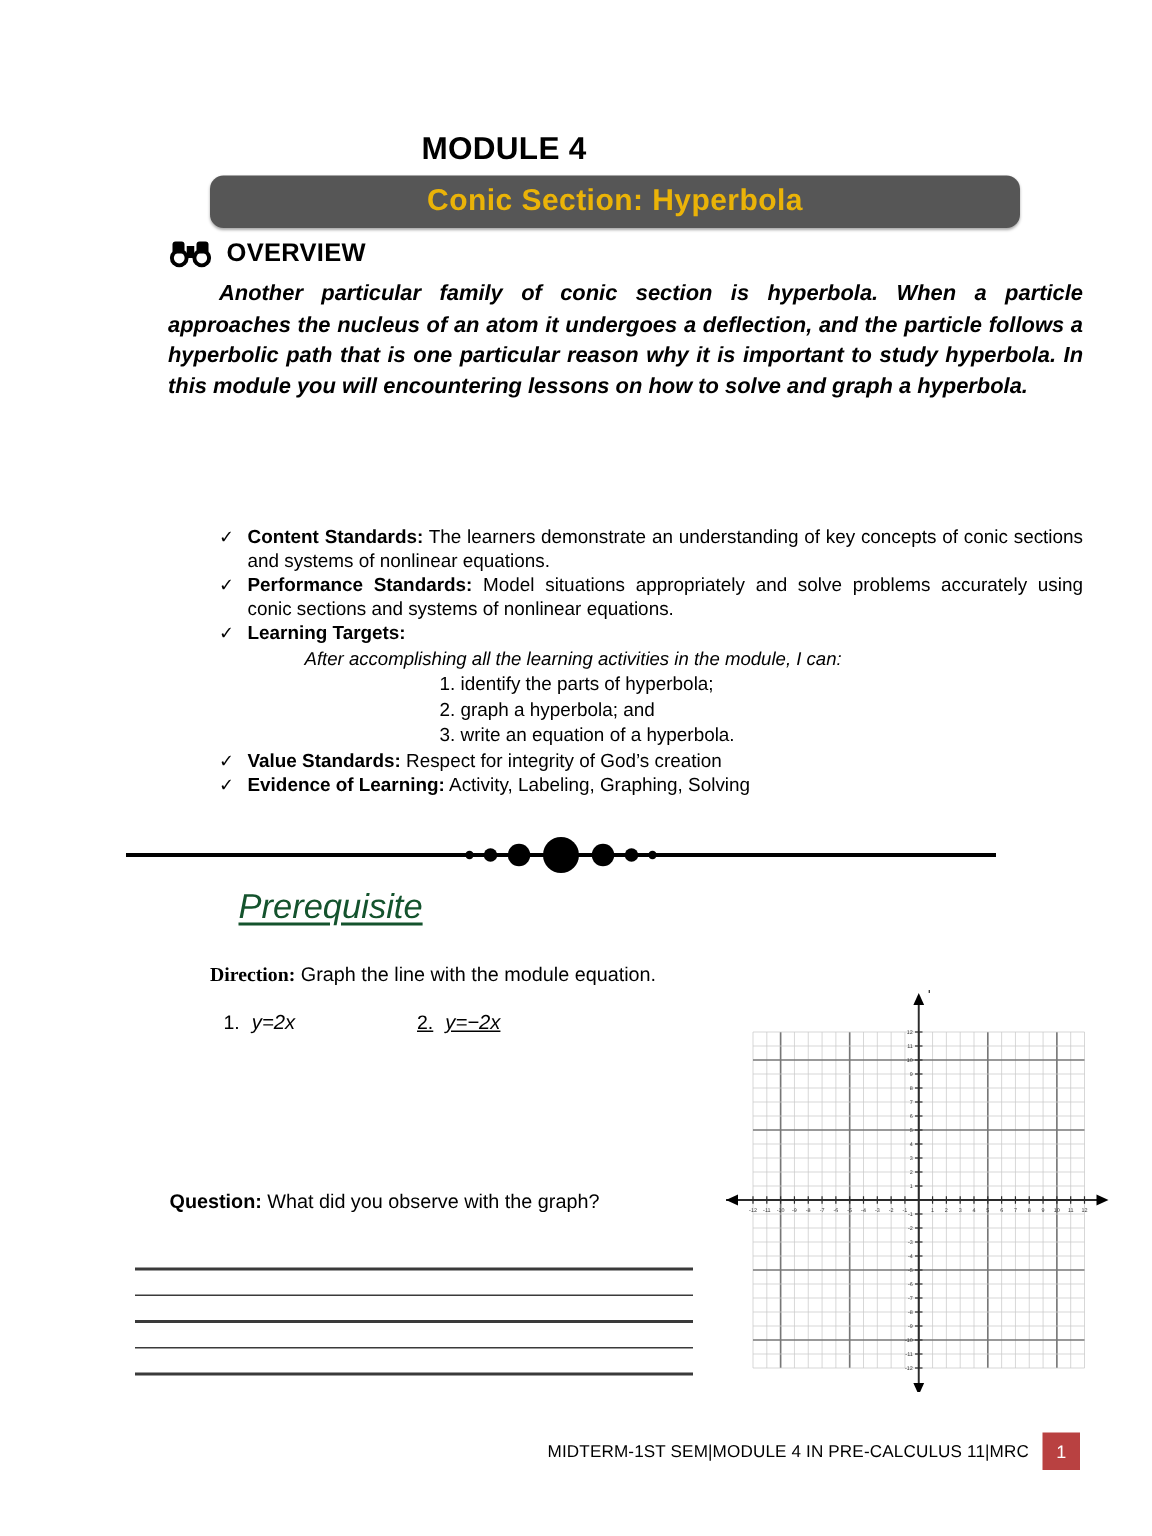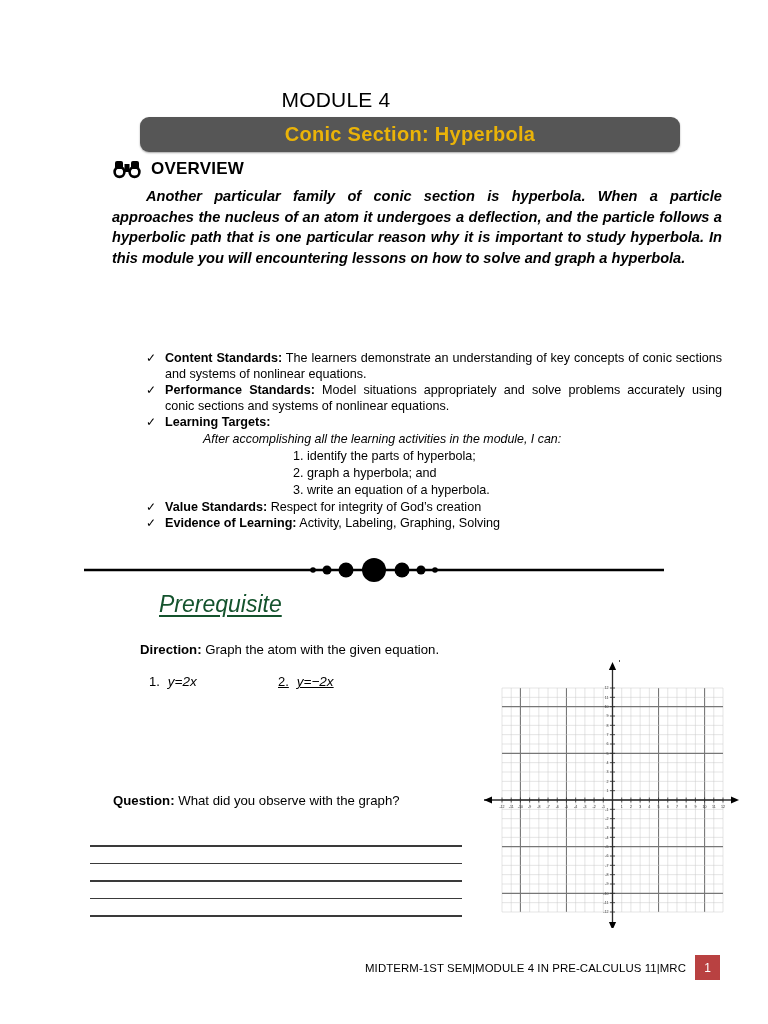--- a/index.html
+++ b/index.html
@@ -23,21 +23,21 @@
   }
 
   
   .module-title {
     position: absolute;
     top: 88px;
     left: 0;
     width: 672px;
     text-align: center;
     font-size: 21px;
-    font-weight: normal;
+    font-weight: bold;
     letter-spacing: .2px;
   }
   .title-banner {
     position: absolute;
     top: 117px;
     left: 140px;
     width: 540px;
     height: 35px;
     background: #565656;
     border-radius: 9px;
@@ -149,21 +149,21 @@
     text-underline-offset: 3px;
   }
 
   
   .direction {
     position: absolute;
     top: 642px;
     left: 140px;
     font-size: 13.2px;
   }
-  .direction b { font-weight: bold; }
+  .direction b { font-weight: bold; font-family: Liberation Serif, serif; }
 
   .eq-row {
     position: absolute;
     top: 674px;
     left: 113px;
     width: 400px;
     font-size: 13px;
   }
   .eq {
     position: absolute;
@@ -305,21 +305,21 @@
     <circle cx="318" cy="14" r="7.5" fill="#000"></circle>
     <circle cx="243" cy="14" r="4.5" fill="#000"></circle>
     <circle cx="337" cy="14" r="4.5" fill="#000"></circle>
     <circle cx="229" cy="14" r="2.8" fill="#000"></circle>
     <circle cx="351" cy="14" r="2.8" fill="#000"></circle>
   </svg>
 
   <div class="prereq">Prerequisite</div>
 
   <div class="direction">
-    <b>Direction:</b><span>  Graph the atom with the given equation.</span>
+    <b>Direction:</b><span>  Graph the line with the module equation.</span>
   </div>
 
   <div class="eq-row">
     <div class="eq eq1">
       <span class="num">1.</span><span class="expr">y=2x</span>
     </div>
     <div class="eq eq2">
       <span class="num">2.</span><span class="expr">y=−2x</span>
     </div>
   </div>

